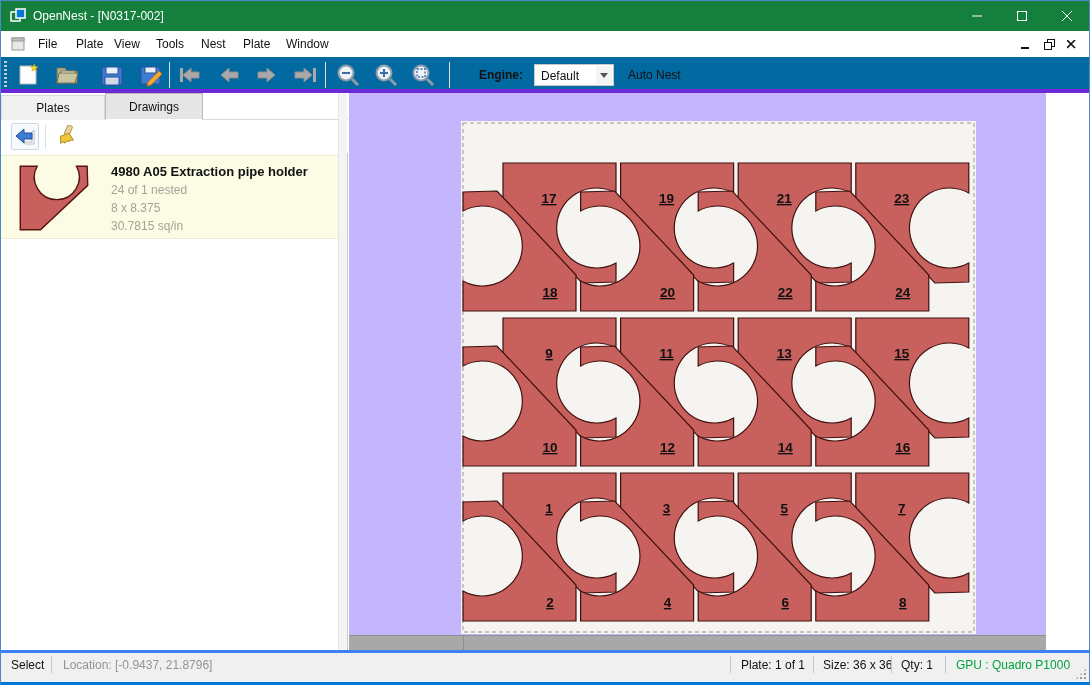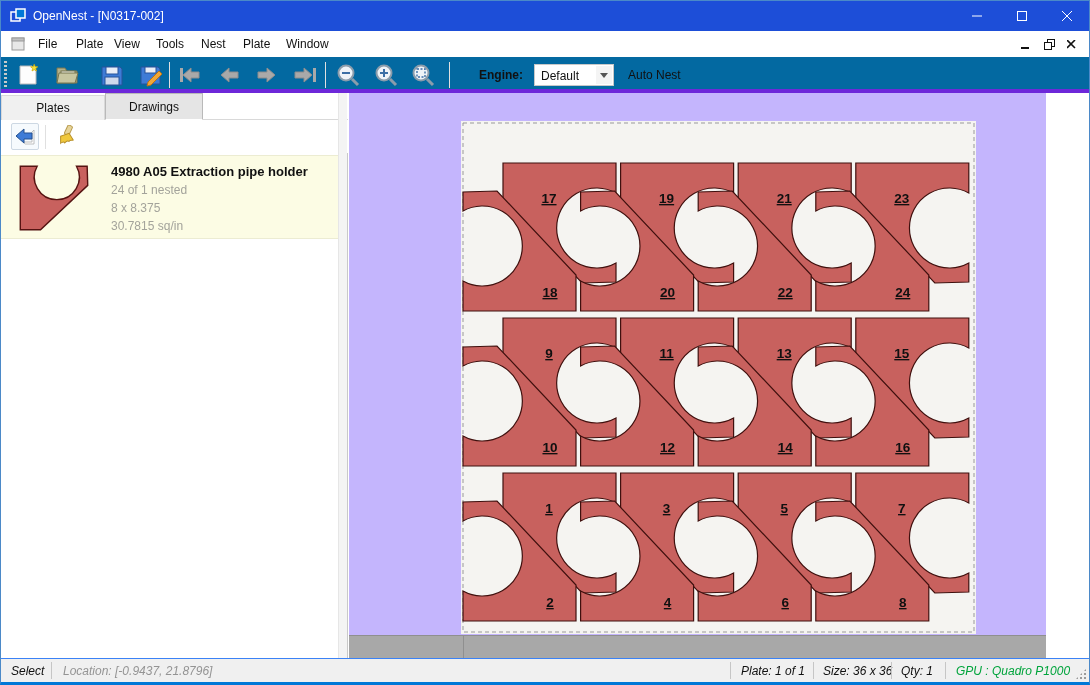--- a/index.html
+++ b/index.html
@@ -1,21 +1,21 @@
 <!DOCTYPE html>
 <html style="--part-fill: #c8615e; --part-stroke: #3f100e;"><head>
 <meta charset="utf-8">
 <style>
   * { margin:0; padding:0; box-sizing:border-box; }
   html,body { width:1090px; height:685px; font-family:"Liberation Sans", sans-serif; }
   #window { position:relative; width:1090px; height:685px; background:#fff; overflow:hidden;
             border:1px solid #4b89c8; border-bottom:3px solid #0078d7; }
 
   
-  #titlebar { position:absolute; left:0; top:0; width:100%; height:30px; background:#1d4ed8; color:#fff; }
+  #titlebar { position:absolute; left:0; top:0; width:100%; height:30px; background:#15803d; color:#fff; }
   #title-text { position:absolute; left:32px; top:8px; font-size:12px; color:#fff; }
   #app-icon { position:absolute; left:9px; top:7px; }
   .tb-btn { position:absolute; top:0; width:45px; height:30px; display:flex; align-items:center; justify-content:center; }
   #btn-min { right:90px; } #btn-max { right:45px; } #btn-close { right:0; }
   .tb-btn svg { display:block; }
 
   
   #menubar { position:absolute; left:0; top:30px; width:100%; height:26px; background:#fff; }
   .menu-item { position:absolute; top:0; height:26px; line-height:26px; font-size:12px; color:#111; padding:0 9px; }
   #mdi-icon { position:absolute; left:10px; top:6px; }
@@ -59,21 +59,21 @@
   
   #canvas { position:absolute; left:348px; top:0; width:697px; height:566px; background:#c4b5fd; overflow:hidden; }
   #plate-wrap { position:absolute; left:112px; top:28px; }
   #canvas-scroll-strip { position:absolute; left:0; bottom:0; width:742px; height:24px; background:#a8a8a8; border-top:1px solid #8f8f8f; }
   #canvas-scroll-mark { position:absolute; left:114px; top:0; width:1px; height:24px; background:#8f8f8f; }
 
   .part { fill:var(--part-fill); stroke:var(--part-stroke); stroke-width:1.2; }
   .part-num { fill:#101010; font-family:"Liberation Sans",sans-serif; font-size:13.5px; font-weight:bold; text-anchor:middle; text-decoration:underline; }
 
   
-  #statusbar { position:absolute; left:0; bottom:0; width:100%; height:24px; background:#f0f0f0; border-top:1px solid #3b82f6; font-size:12px; color:#111;font-style:italic; }
+  #statusbar { position:absolute; left:0; bottom:0; width:100%; height:32px; background:#f0f0f0; border-top:3px solid #3b82f6; font-size:12px; color:#111; }
   #status-mode { position:absolute; left:10px; top:5px; }
   #status-location { position:absolute; left:62px; top:5px; color:#949494; }
   .status-sep { position:absolute; top:3px; width:1px; height:17px; background:#c6c6c6; }
   #status-plate { position:absolute; left:740px; top:5px; }
   #status-size  { position:absolute; left:822px; top:5px; }
   #status-qty   { position:absolute; left:900px; top:5px; }
   #status-gpu   { position:absolute; left:955px; top:5px; color:#00a43c; }
   #resize-grip  { position:absolute; right:2px; bottom:2px; width:12px; height:12px;
       background-image:radial-gradient(#9a9a9a 1px, transparent 1.2px); background-size:4px 4px; clip-path:polygon(100% 0, 100% 100%, 0 100%); }
 </style>

